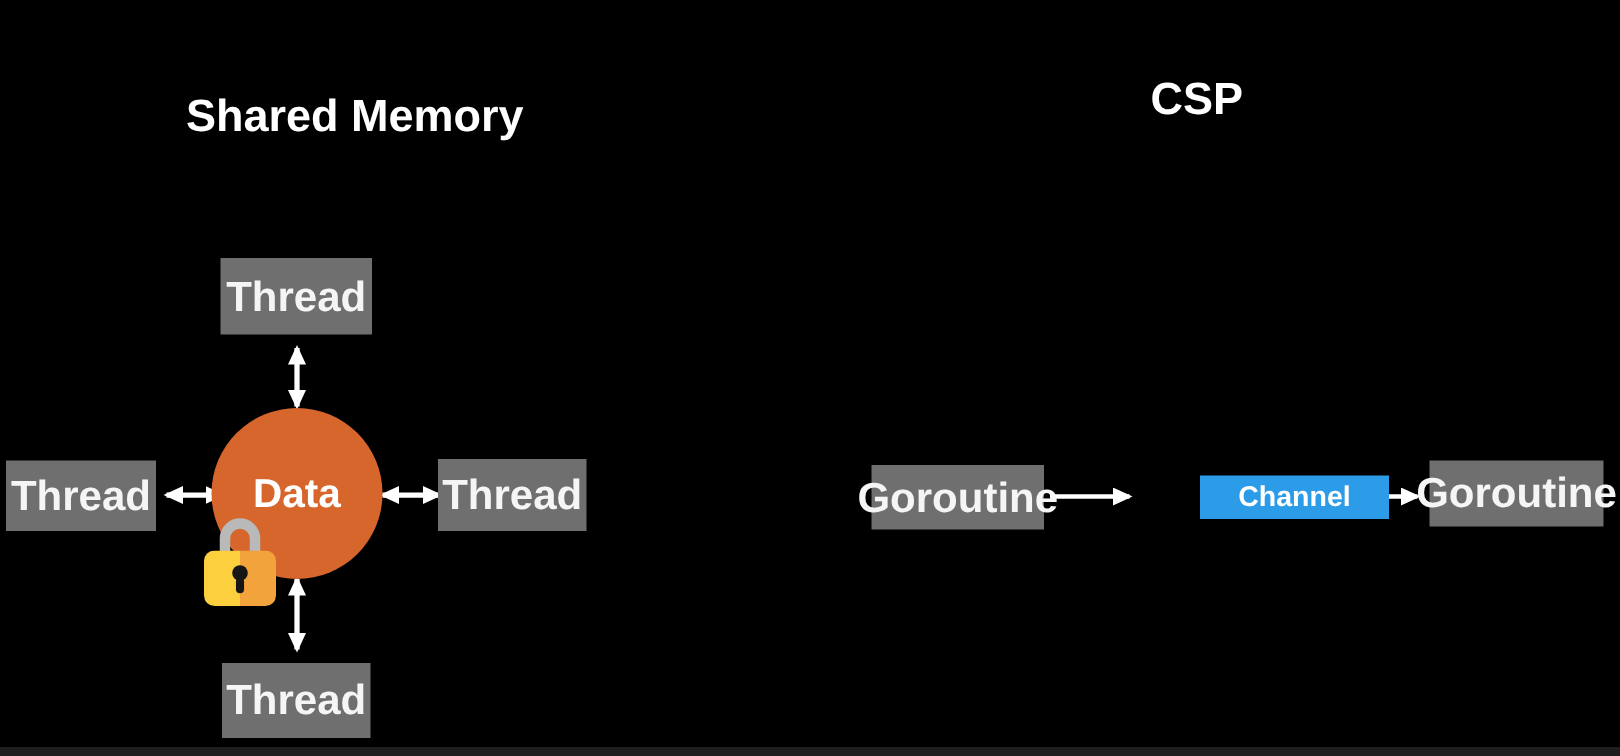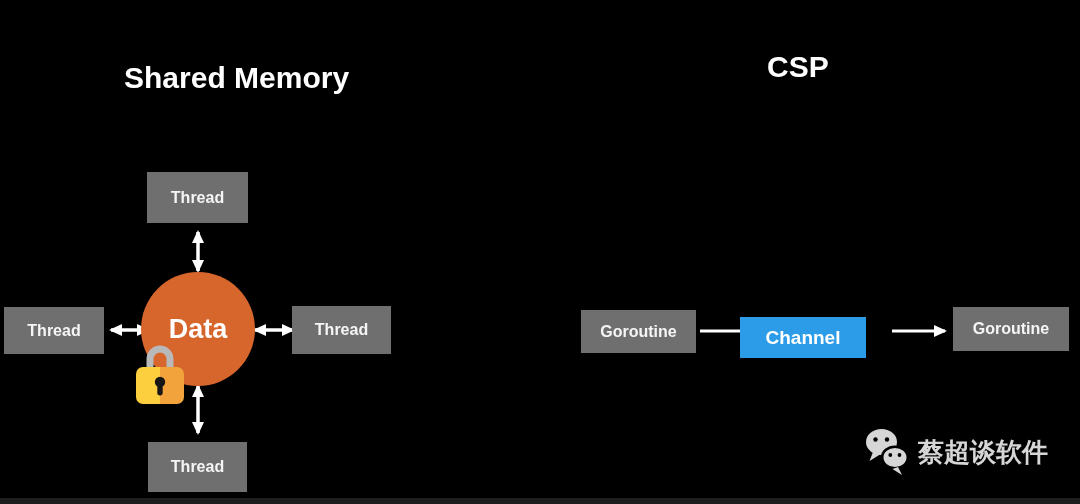--- a/index.html
+++ b/index.html
@@ -16,21 +16,21 @@
     font-weight:bold;
     font-size:30px;
     line-height:1;
     white-space:nowrap;
   }
   .node{
     display:flex;align-items:center;justify-content:center;
     background:var(--box-gray,#6f6f6f);
     color:var(--label-white,#f5f5f5);
     font-weight:bold;
-    font-size:16px;
+    font-size:28px;
     white-space:nowrap;
   }
   .node.blue{
     background:var(--channel-blue,#2d9ce8);
     font-size:19px;
     color:#ffffff;
   }
   .data-circle{
     display:flex;align-items:center;justify-content:center;
     width:114px;height:114px;border-radius:50%;
@@ -100,39 +100,20 @@
       </g>
       <circle cx="24" cy="40" r="5.2" fill="#161616"></circle>
       <rect x="21.3" y="43" width="5.4" height="10.5" rx="2.7" fill="#161616"></rect>
     </svg>
   </span>
 
   <div class="abs panel-title" style="left:767px;top:52px;">CSP</div>
 
   <div class="abs node" style="left:581px;top:310px;width:115px;height:43px;">Goroutine</div>
 
-  <div class="abs node blue" style="left:740px;top:317px;width:126px;height:41px;">Channel</div>
+  <div class="abs node blue" style="left:800px;top:317px;width:126px;height:29px;">Channel</div>
 
   <div class="abs node" style="left:953px;top:307px;width:116px;height:44px;">Goroutine</div>
 
-  <div class="abs watermark" style="left:864px;top:428px;">
-    <span style="width:46px;height:48px;">
-      <svg width="46" height="48" viewBox="0 0 46 48">
-        <g fill="#d6d6d6">
-          <ellipse cx="17.5" cy="14" rx="15.5" ry="13"></ellipse>
-          <polygon points="9,24 5.5,33 16,26.5"></polygon>
-        </g>
-        <circle cx="11.5" cy="11.5" r="2.2" fill="#000"></circle>
-        <circle cx="23" cy="11.5" r="2.2" fill="#000"></circle>
-        <g>
-          <ellipse cx="31" cy="29.5" rx="12.8" ry="10.8" fill="#d6d6d6" stroke="#000" stroke-width="2.6"></ellipse>
-          <polygon points="34,39 38,47 28.5,41" fill="#d6d6d6"></polygon>
-        </g>
-        <circle cx="26.3" cy="27" r="1.9" fill="#000"></circle>
-        <circle cx="35.5" cy="27" r="1.9" fill="#000"></circle>
-      </svg>
-    </span>
-    <span class="watermark-text">蔡超谈软件</span>
-  </div>
 
   <div class="abs bottom-bar"></div>
 
 </div>
 
 </body></html>

